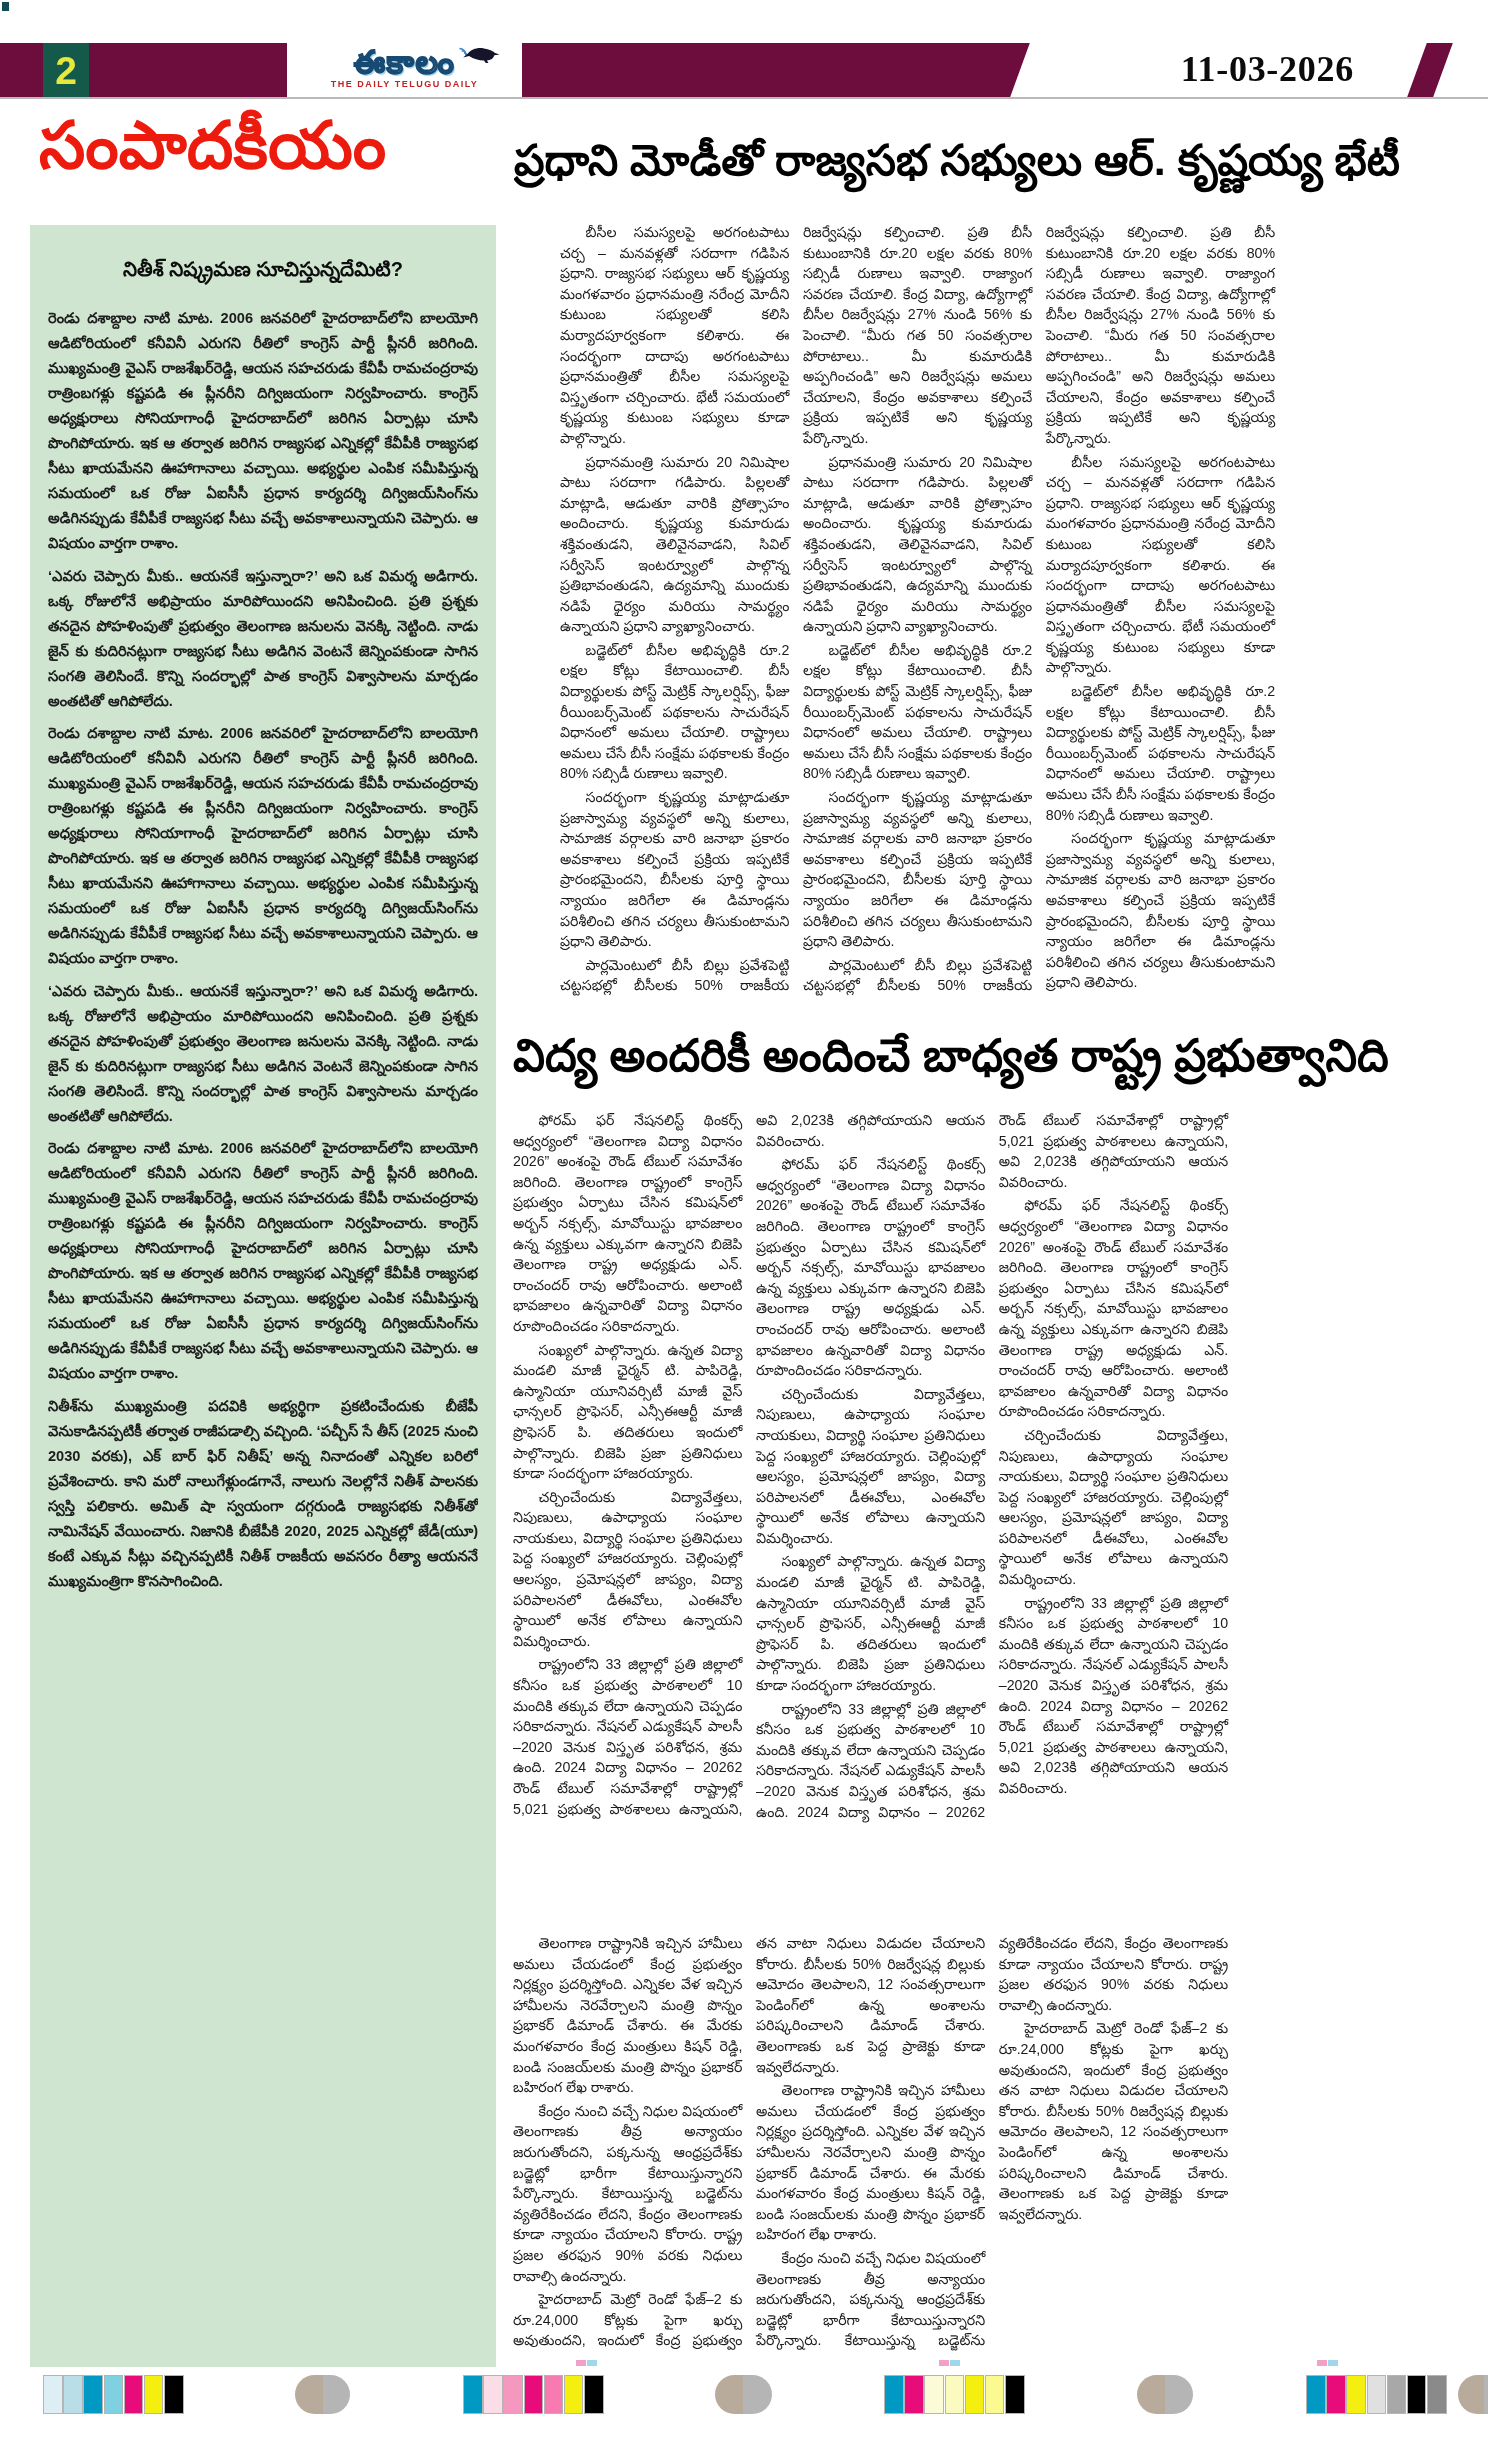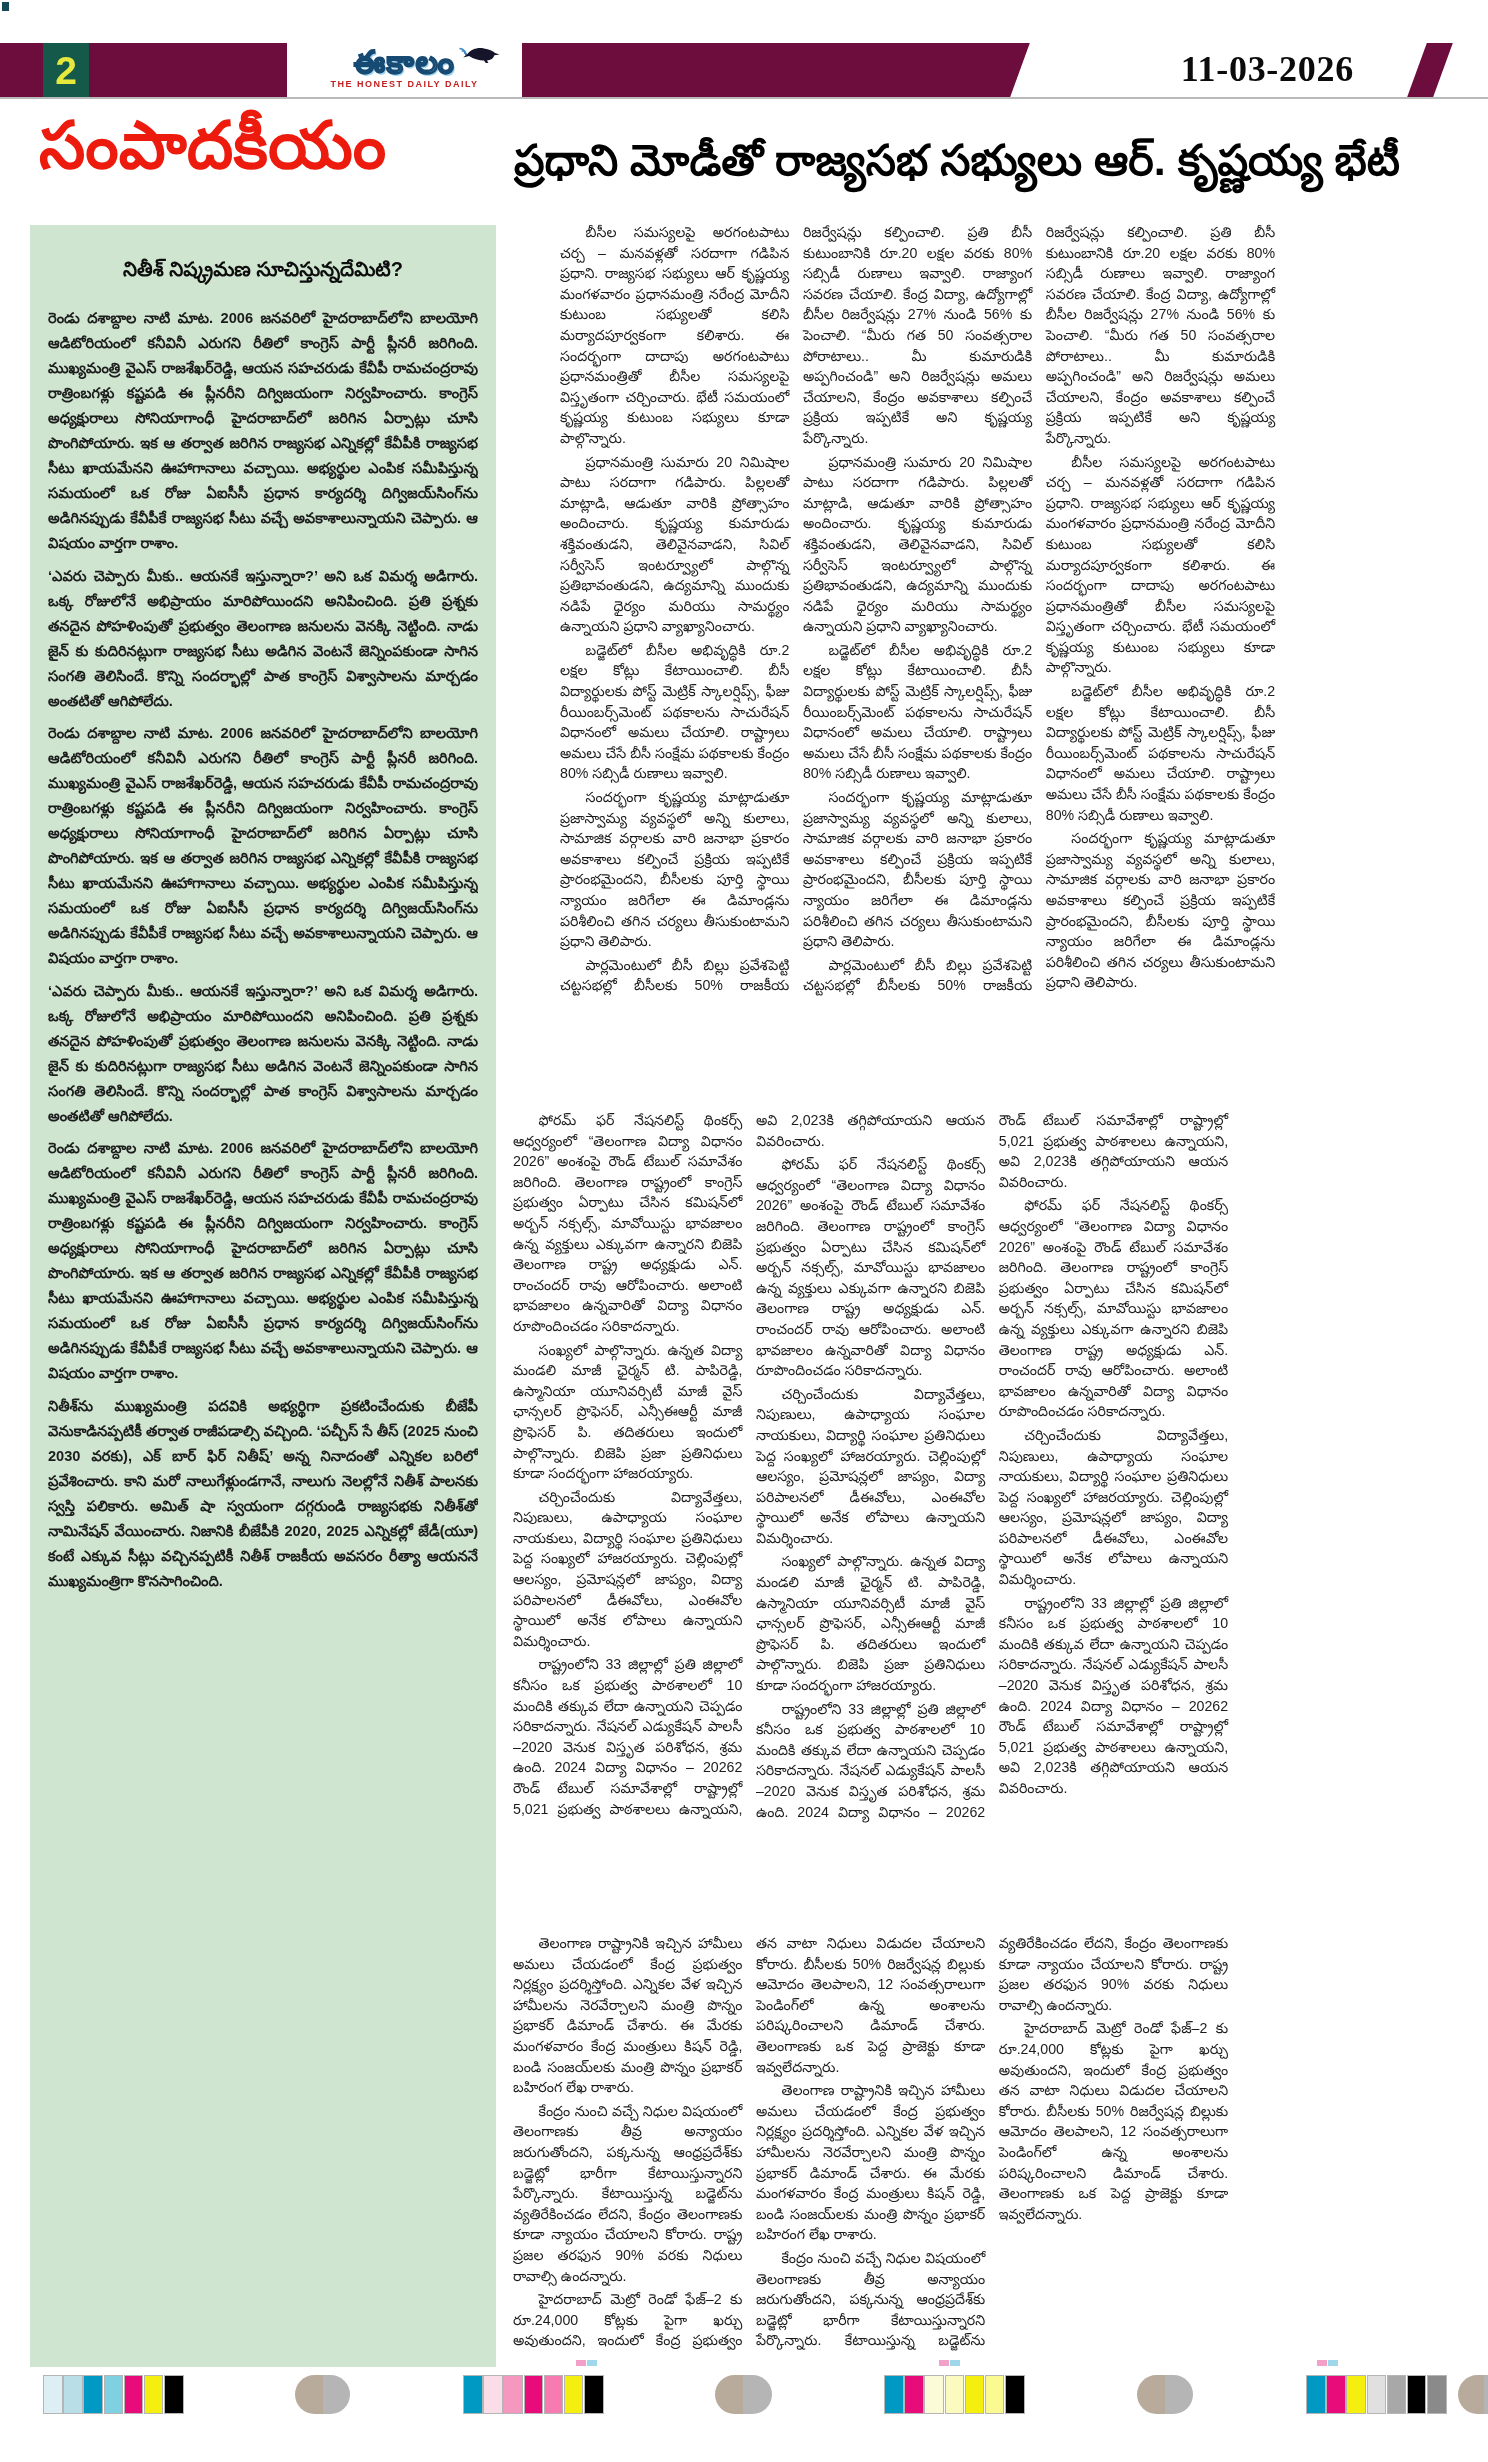--- a/index.html
+++ b/index.html
@@ -68,21 +68,21 @@
       <span class="pagenum">2</span>
     </div>
     <div class="abs logo-panel">
       <svg class="crow" viewBox="0 0 66 26">
         <path d="M10 6 a9 9 0 0 1 9 9" fill="none" stroke="#3a86c8" stroke-width="2"></path>
         <path d="M13 9 a6 6 0 0 1 6 6" fill="none" stroke="#3a86c8" stroke-width="2"></path>
         <path d="M16 12 a3 3 0 0 1 3 3" fill="none" stroke="#3a86c8" stroke-width="2"></path>
         <path d="M58 12 l6 2 -7 1 c-1 4 -5 7 -10 7 l2 3 -3 1 -3 -4 c-7 0 -14 -2 -20 -6 l-8 2 6 -5 c5 -6 14 -9 22 -7 c7 1 12 3 15 6 z" fill="#14142a"></path>
       </svg>
       <div class="logo-text">ఈకాలం</div>
-      <div class="logo-tagline">THE HONEST DAILY DAILY</div>
+      <div class="logo-tagline">THE DAILY TELUGU DAILY</div>
     </div>
     <div class="abs date-panel">
       <span class="date-text">11-03-2026</span>
     </div>
     <div class="abs date-endcap"></div>
   </div>
 
   <div class="abs top-headline">ప్రధాని మోడీతో రాజ్యసభ సభ్యులు ఆర్. కృష్ణయ్య భేటీ</div>
   <div class="abs edit-masthead">సంపాదకీయం</div>
 
@@ -108,20 +108,21 @@
       <p>ప్రధానమంత్రి సుమారు 20 నిమిషాల పాటు సరదాగా గడిపారు. పిల్లలతో మాట్లాడి, ఆడుతూ వారికి ప్రోత్సాహం అందించారు. కృష్ణయ్య కుమారుడు శక్తివంతుడని, తెలివైనవాడని, సివిల్ సర్వీసెస్ ఇంటర్వ్యూలో పాల్గొన్న ప్రతిభావంతుడని, ఉద్యమాన్ని ముందుకు నడిపే ధైర్యం మరియు సామర్థ్యం ఉన్నాయని ప్రధాని వ్యాఖ్యానించారు.</p>
       <p>బడ్జెట్‌లో బీసీల అభివృద్ధికి రూ.2 లక్షల కోట్లు కేటాయించాలి. బీసీ విద్యార్థులకు పోస్ట్ మెట్రిక్ స్కాలర్షిప్స్, ఫీజు రీయింబర్స్‌మెంట్ పథకాలను సాచురేషన్ విధానంలో అమలు చేయాలి. రాష్ట్రాలు అమలు చేసే బీసీ సంక్షేమ పథకాలకు కేంద్రం 80% సబ్సిడీ రుణాలు ఇవ్వాలి.</p>
       <p>సందర్భంగా కృష్ణయ్య మాట్లాడుతూ ప్రజాస్వామ్య వ్యవస్థలో అన్ని కులాలు, సామాజిక వర్గాలకు వారి జనాభా ప్రకారం అవకాశాలు కల్పించే ప్రక్రియ ఇప్పటికే ప్రారంభమైందని, బీసీలకు పూర్తి స్థాయి న్యాయం జరిగేలా ఈ డిమాండ్లను పరిశీలించి తగిన చర్యలు తీసుకుంటామని ప్రధాని తెలిపారు.</p>
       <p>పార్లమెంటులో బీసీ బిల్లు ప్రవేశపెట్టి చట్టసభల్లో బీసీలకు 50% రాజకీయ రిజర్వేషన్లు కల్పించాలి. ప్రతి బీసీ కుటుంబానికి రూ.20 లక్షల వరకు 80% సబ్సిడీ రుణాలు ఇవ్వాలి. రాజ్యాంగ సవరణ చేయాలి. కేంద్ర విద్యా, ఉద్యోగాల్లో బీసీల రిజర్వేషన్లు 27% నుండి 56% కు పెంచాలి. “మీరు గత 50 సంవత్సరాల పోరాటాలు.. మీ కుమారుడికి అప్పగించండి” అని రిజర్వేషన్లు అమలు చేయాలని, కేంద్రం అవకాశాలు కల్పించే ప్రక్రియ ఇప్పటికే అని కృష్ణయ్య పేర్కొన్నారు.</p>
       <p>బీసీల సమస్యలపై అరగంటపాటు చర్చ – మనవళ్లతో సరదాగా గడిపిన ప్రధాని. రాజ్యసభ సభ్యులు ఆర్ కృష్ణయ్య మంగళవారం ప్రధానమంత్రి నరేంద్ర మోదీని కుటుంబ సభ్యులతో కలిసి మర్యాదపూర్వకంగా కలిశారు. ఈ సందర్భంగా దాదాపు అరగంటపాటు ప్రధానమంత్రితో బీసీల సమస్యలపై విస్తృతంగా చర్చించారు. భేటీ సమయంలో కృష్ణయ్య కుటుంబ సభ్యులు కూడా పాల్గొన్నారు.</p>
       <p>బడ్జెట్‌లో బీసీల అభివృద్ధికి రూ.2 లక్షల కోట్లు కేటాయించాలి. బీసీ విద్యార్థులకు పోస్ట్ మెట్రిక్ స్కాలర్షిప్స్, ఫీజు రీయింబర్స్‌మెంట్ పథకాలను సాచురేషన్ విధానంలో అమలు చేయాలి. రాష్ట్రాలు అమలు చేసే బీసీ సంక్షేమ పథకాలకు కేంద్రం 80% సబ్సిడీ రుణాలు ఇవ్వాలి.</p>
       <p>సందర్భంగా కృష్ణయ్య మాట్లాడుతూ ప్రజాస్వామ్య వ్యవస్థలో అన్ని కులాలు, సామాజిక వర్గాలకు వారి జనాభా ప్రకారం అవకాశాలు కల్పించే ప్రక్రియ ఇప్పటికే ప్రారంభమైందని, బీసీలకు పూర్తి స్థాయి న్యాయం జరిగేలా ఈ డిమాండ్లను పరిశీలించి తగిన చర్యలు తీసుకుంటామని ప్రధాని తెలిపారు.</p>
     </div>
   </div>
 
+  <div class="abs mid-headline">విద్య అందరికీ అందించే బాధ్యత రాష్ట్ర ప్రభుత్వానిది</div>
   <div class="abs article article-mid">
     <div class="article-body">
       <p>ఫోరమ్ ఫర్ నేషనలిస్ట్ థింకర్స్ ఆధ్వర్యంలో “తెలంగాణ విద్యా విధానం 2026” అంశంపై రౌండ్ టేబుల్ సమావేశం జరిగింది. తెలంగాణ రాష్ట్రంలో కాంగ్రెస్ ప్రభుత్వం ఏర్పాటు చేసిన కమిషన్‌లో అర్బన్ నక్సల్స్, మావోయిస్టు భావజాలం ఉన్న వ్యక్తులు ఎక్కువగా ఉన్నారని బిజెపి తెలంగాణ రాష్ట్ర అధ్యక్షుడు ఎన్. రాంచందర్ రావు ఆరోపించారు. అలాంటి భావజాలం ఉన్నవారితో విద్యా విధానం రూపొందించడం సరికాదన్నారు.</p>
       <p>సంఖ్యలో పాల్గొన్నారు. ఉన్నత విద్యా మండలి మాజీ ఛైర్మన్ టి. పాపిరెడ్డి, ఉస్మానియా యూనివర్సిటీ మాజీ వైస్ ఛాన్సలర్ ప్రొఫెసర్, ఎన్సీఈఆర్టీ మాజీ ప్రొఫెసర్ పి. తదితరులు ఇందులో పాల్గొన్నారు. బిజెపి ప్రజా ప్రతినిధులు కూడా సందర్భంగా హాజరయ్యారు.</p>
       <p>చర్చించేందుకు విద్యావేత్తలు, నిపుణులు, ఉపాధ్యాయ సంఘాల నాయకులు, విద్యార్థి సంఘాల ప్రతినిధులు పెద్ద సంఖ్యలో హాజరయ్యారు. చెల్లింపుల్లో ఆలస్యం, ప్రమోషన్లలో జాప్యం, విద్యా పరిపాలనలో డీఈవోలు, ఎంఈవోల స్థాయిలో అనేక లోపాలు ఉన్నాయని విమర్శించారు.</p>
       <p>రాష్ట్రంలోని 33 జిల్లాల్లో ప్రతి జిల్లాలో కనీసం ఒక ప్రభుత్వ పాఠశాలలో 10 మందికి తక్కువ లేదా ఉన్నాయని చెప్పడం సరికాదన్నారు. నేషనల్ ఎడ్యుకేషన్ పాలసీ –2020 వెనుక విస్తృత పరిశోధన, శ్రమ ఉంది. 2024 విద్యా విధానం – 20262 రౌండ్ టేబుల్ సమావేశాల్లో రాష్ట్రాల్లో 5,021 ప్రభుత్వ పాఠశాలలు ఉన్నాయని, అవి 2,023కి తగ్గిపోయాయని ఆయన వివరించారు.</p>
       <p>ఫోరమ్ ఫర్ నేషనలిస్ట్ థింకర్స్ ఆధ్వర్యంలో “తెలంగాణ విద్యా విధానం 2026” అంశంపై రౌండ్ టేబుల్ సమావేశం జరిగింది. తెలంగాణ రాష్ట్రంలో కాంగ్రెస్ ప్రభుత్వం ఏర్పాటు చేసిన కమిషన్‌లో అర్బన్ నక్సల్స్, మావోయిస్టు భావజాలం ఉన్న వ్యక్తులు ఎక్కువగా ఉన్నారని బిజెపి తెలంగాణ రాష్ట్ర అధ్యక్షుడు ఎన్. రాంచందర్ రావు ఆరోపించారు. అలాంటి భావజాలం ఉన్నవారితో విద్యా విధానం రూపొందించడం సరికాదన్నారు.</p>
       <p>చర్చించేందుకు విద్యావేత్తలు, నిపుణులు, ఉపాధ్యాయ సంఘాల నాయకులు, విద్యార్థి సంఘాల ప్రతినిధులు పెద్ద సంఖ్యలో హాజరయ్యారు. చెల్లింపుల్లో ఆలస్యం, ప్రమోషన్లలో జాప్యం, విద్యా పరిపాలనలో డీఈవోలు, ఎంఈవోల స్థాయిలో అనేక లోపాలు ఉన్నాయని విమర్శించారు.</p>
       <p>సంఖ్యలో పాల్గొన్నారు. ఉన్నత విద్యా మండలి మాజీ ఛైర్మన్ టి. పాపిరెడ్డి, ఉస్మానియా యూనివర్సిటీ మాజీ వైస్ ఛాన్సలర్ ప్రొఫెసర్, ఎన్సీఈఆర్టీ మాజీ ప్రొఫెసర్ పి. తదితరులు ఇందులో పాల్గొన్నారు. బిజెపి ప్రజా ప్రతినిధులు కూడా సందర్భంగా హాజరయ్యారు.</p>
       <p>రాష్ట్రంలోని 33 జిల్లాల్లో ప్రతి జిల్లాలో కనీసం ఒక ప్రభుత్వ పాఠశాలలో 10 మందికి తక్కువ లేదా ఉన్నాయని చెప్పడం సరికాదన్నారు. నేషనల్ ఎడ్యుకేషన్ పాలసీ –2020 వెనుక విస్తృత పరిశోధన, శ్రమ ఉంది. 2024 విద్యా విధానం – 20262 రౌండ్ టేబుల్ సమావేశాల్లో రాష్ట్రాల్లో 5,021 ప్రభుత్వ పాఠశాలలు ఉన్నాయని, అవి 2,023కి తగ్గిపోయాయని ఆయన వివరించారు.</p>

